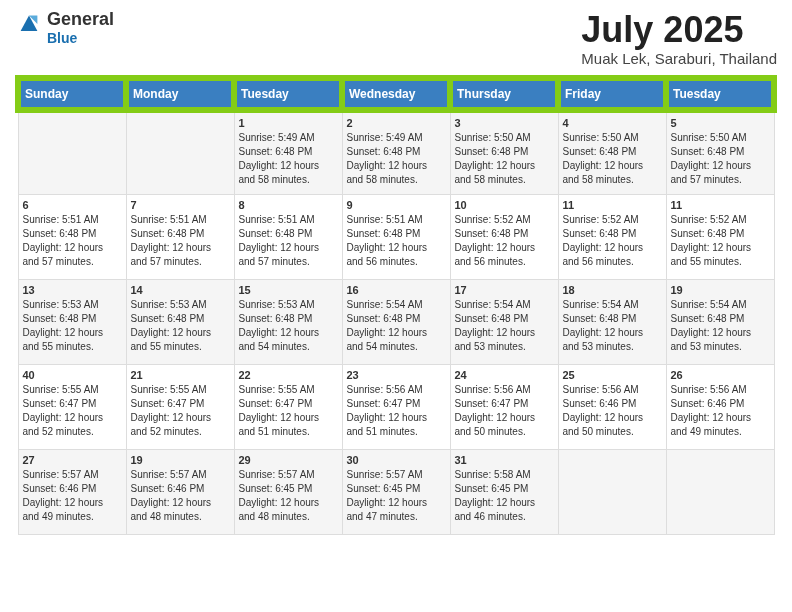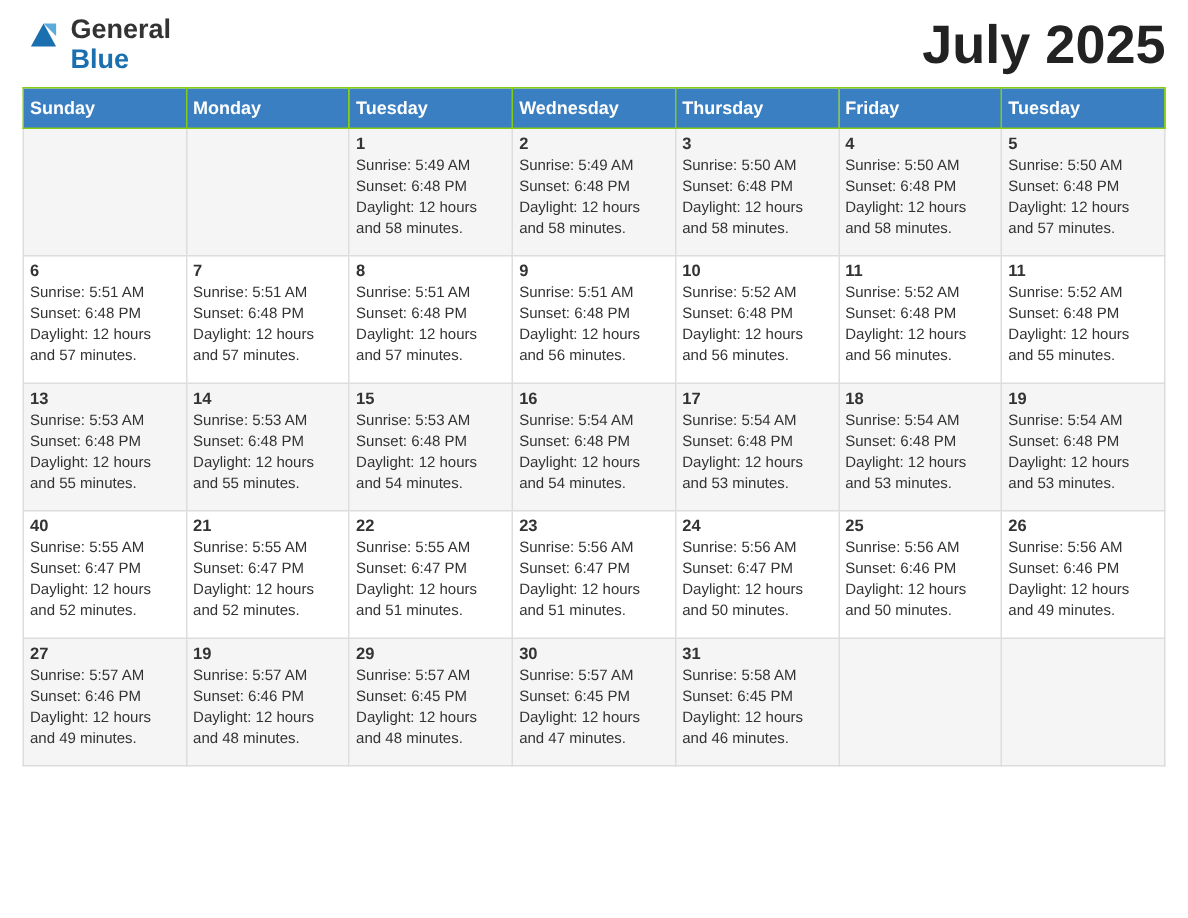--- a/index.html
+++ b/index.html
@@ -20,21 +20,21 @@
       display: flex;
       gap: 4px;
     }
     .logo-text-general {
       font-size: 18px;
       font-weight: bold;
       color: #333;
       line-height: 1;
     }
     .logo-text-blue {
-      font-size: 18px;
+      font-size: 14px;
       font-weight: bold;
       color: #1a6faf;
       line-height: 1;
     }
     .logo-icon {
       width: 28px;
       height: 28px;
     }
     .title-block {
       text-align: left;
@@ -54,21 +54,21 @@
       border-collapse: collapse;
       table-layout: fixed;
     }
     thead tr th {
       background-color: #3a7fc1;
       color: #fff;
       font-size: 12px;
       font-weight: bold;
       padding: 6px 4px;
       text-align: left;
-      border: 1px solid #84cc16;
+      border: 6px solid #84cc16;
     }
     tbody tr td {
       vertical-align: top;
       border: 1px solid #ddd;
       padding: 4px 4px;
       font-size: 10px;
       color: #333;
       height: 85px;
     }
     tbody tr:nth-child(odd) td {
@@ -100,20 +100,21 @@
       <div>
         <span class="logo-text-general">General</span>
       </div>
       <div>
         <span class="logo-text-blue">Blue</span>
       </div>
     </div>
   </div>
   <div class="title-block">
     <h1>July 2025</h1>
+    <div class="subtitle">Muak Lek, Saraburi, Thailand</div>
   </div>
 </div>
 
 <table>
   <thead>
     <tr>
     <th>Sunday</th>
         <th>Monday</th>
         <th>Tuesday</th>
         <th>Wednesday</th>

